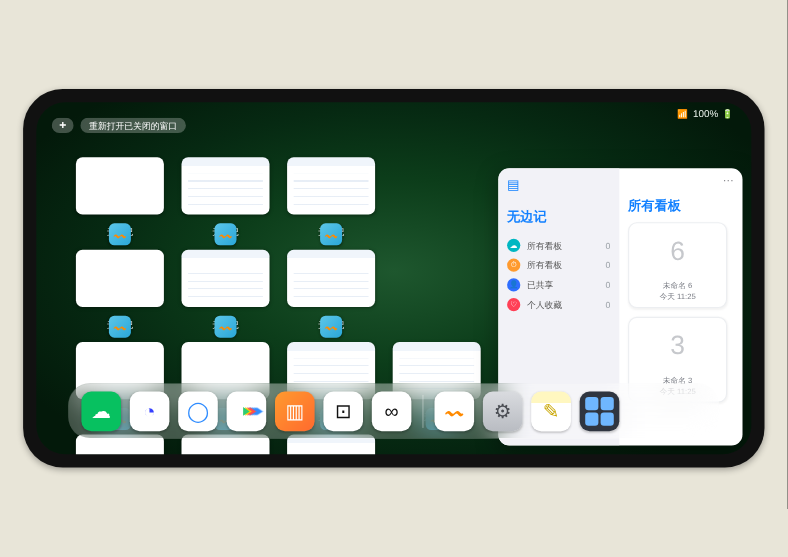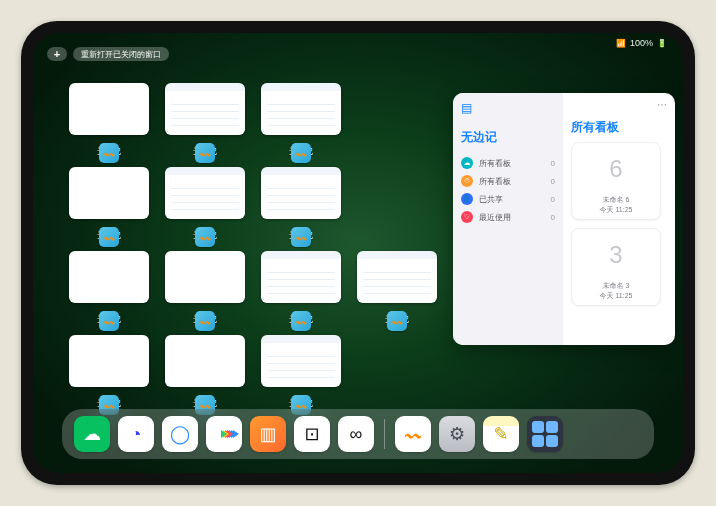--- a/index.html
+++ b/index.html
@@ -8,21 +8,21 @@
     height: 506px;
     background: #e8e5d8;
     display: flex;
     align-items: center;
     justify-content: center;
     font-family: -apple-system, "PingFang SC", "Helvetica Neue", sans-serif;
     overflow: hidden;
   }
   .ipad {
     width: 674px;
-    height: 464px;
+    height: 344px;
     background: #111;
     border-radius: 36px;
     padding: 12px;
     position: relative;
     box-shadow: 0 2px 6px rgba(0,0,0,.3);
   }
   .screen {
     width: 100%;
     height: 100%;
     background: radial-gradient(ellipse 60% 66% at 50% 48%, #1e572e 0%, #0c3d1a 40%, #062912 70%, #03190a 100%);
@@ -345,21 +345,21 @@
     <span>所有看板</span>
     <span class="count">0</span>
             </div>
             <div class="cat">
               <span class="dot c-blue">👤</span>
     <span>已共享</span>
     <span class="count">0</span>
             </div>
             <div class="cat">
               <span class="dot c-red">♡</span>
-    <span>最近使用</span>
+    <span>个人收藏</span>
     <span class="count">0</span>
             </div>
           </div>
       </div>
       <div class="panel-right">
         <div class="panel-ellipsis">⋯</div>
         <div class="panel-right-title">所有看板</div>
         <div id="boards">
             <div class="board-card">
               <div class="board-canvas">6</div>

